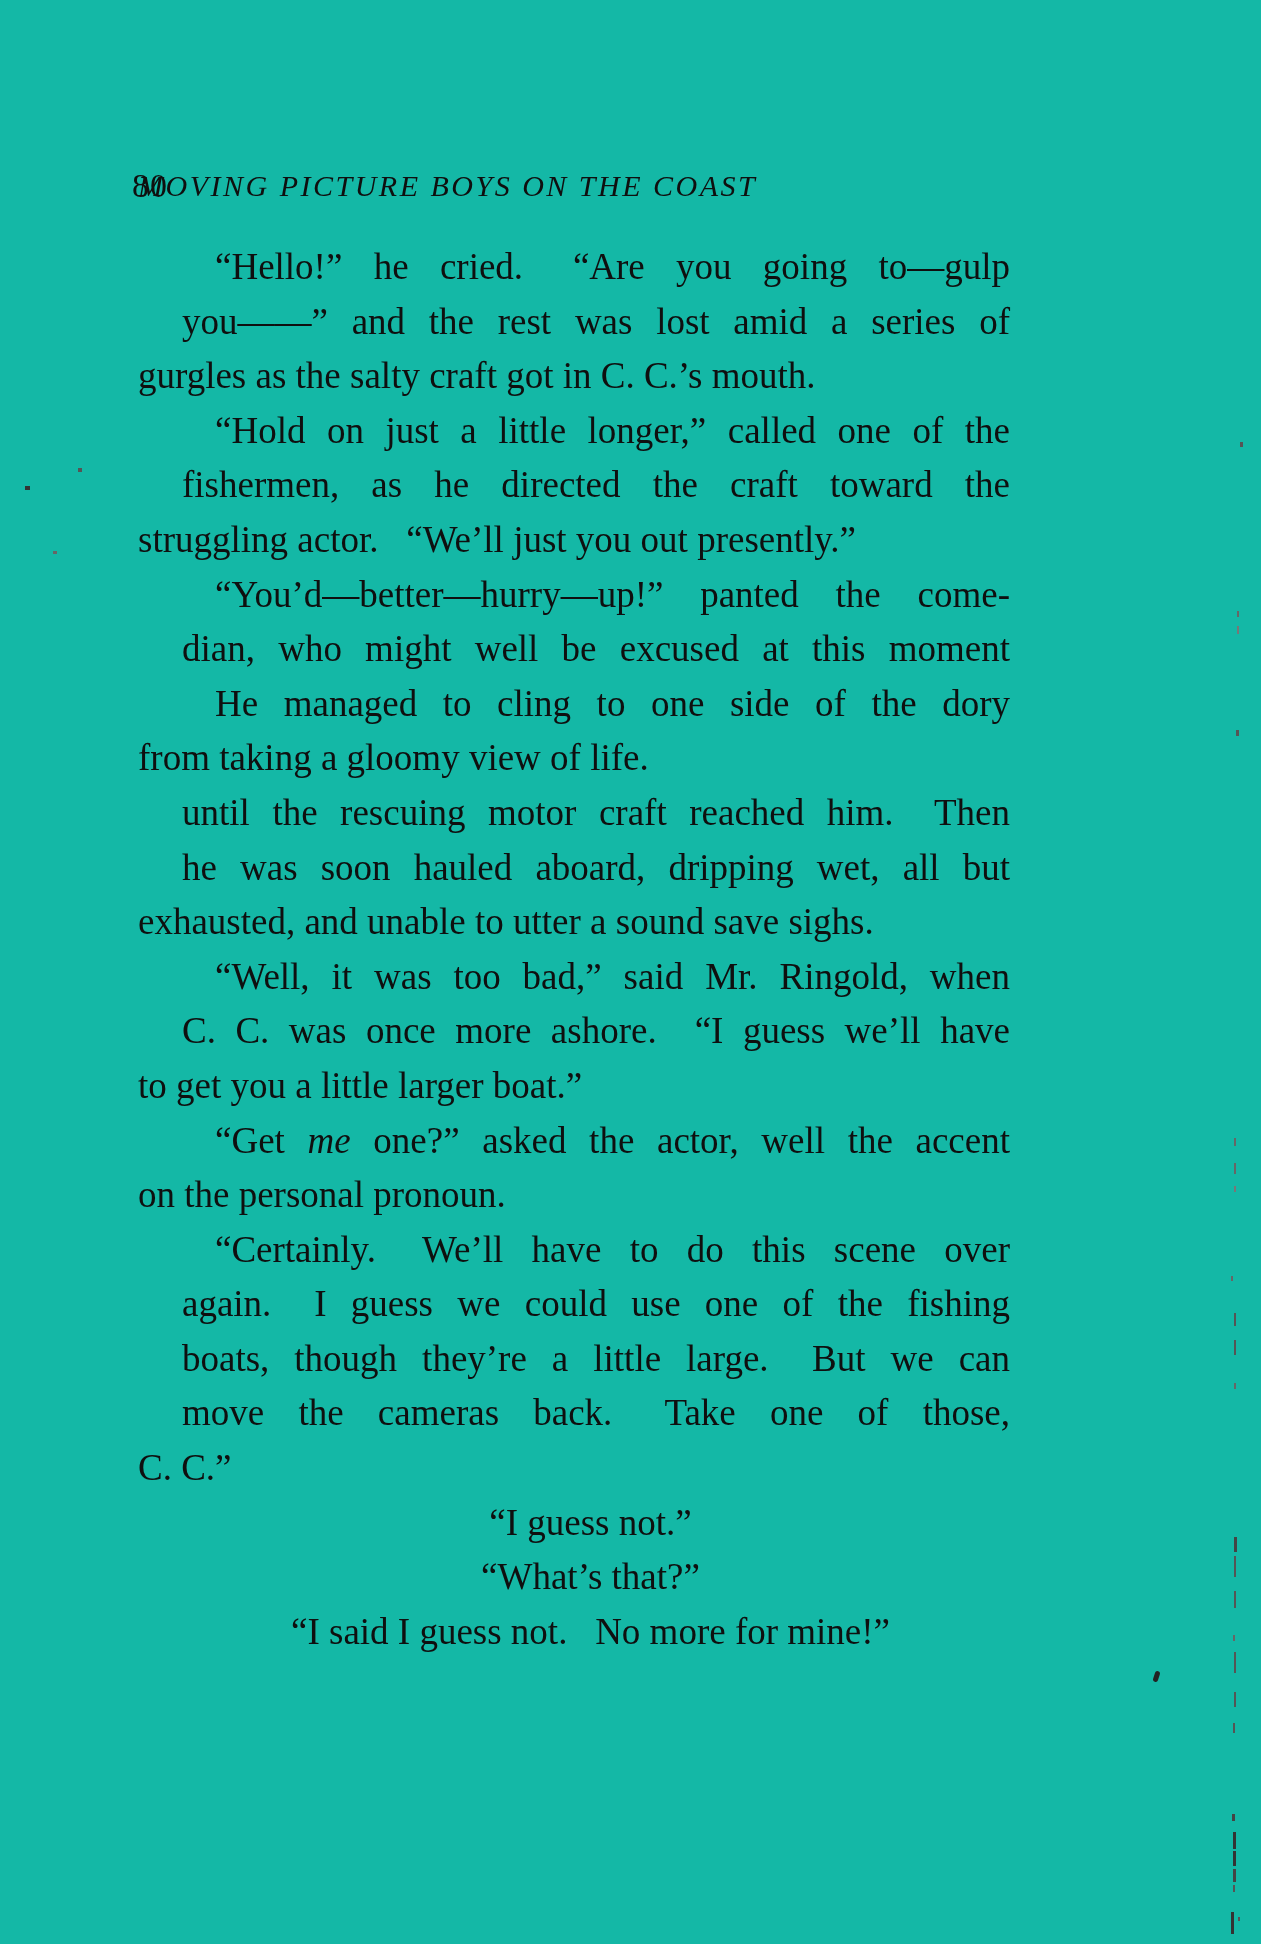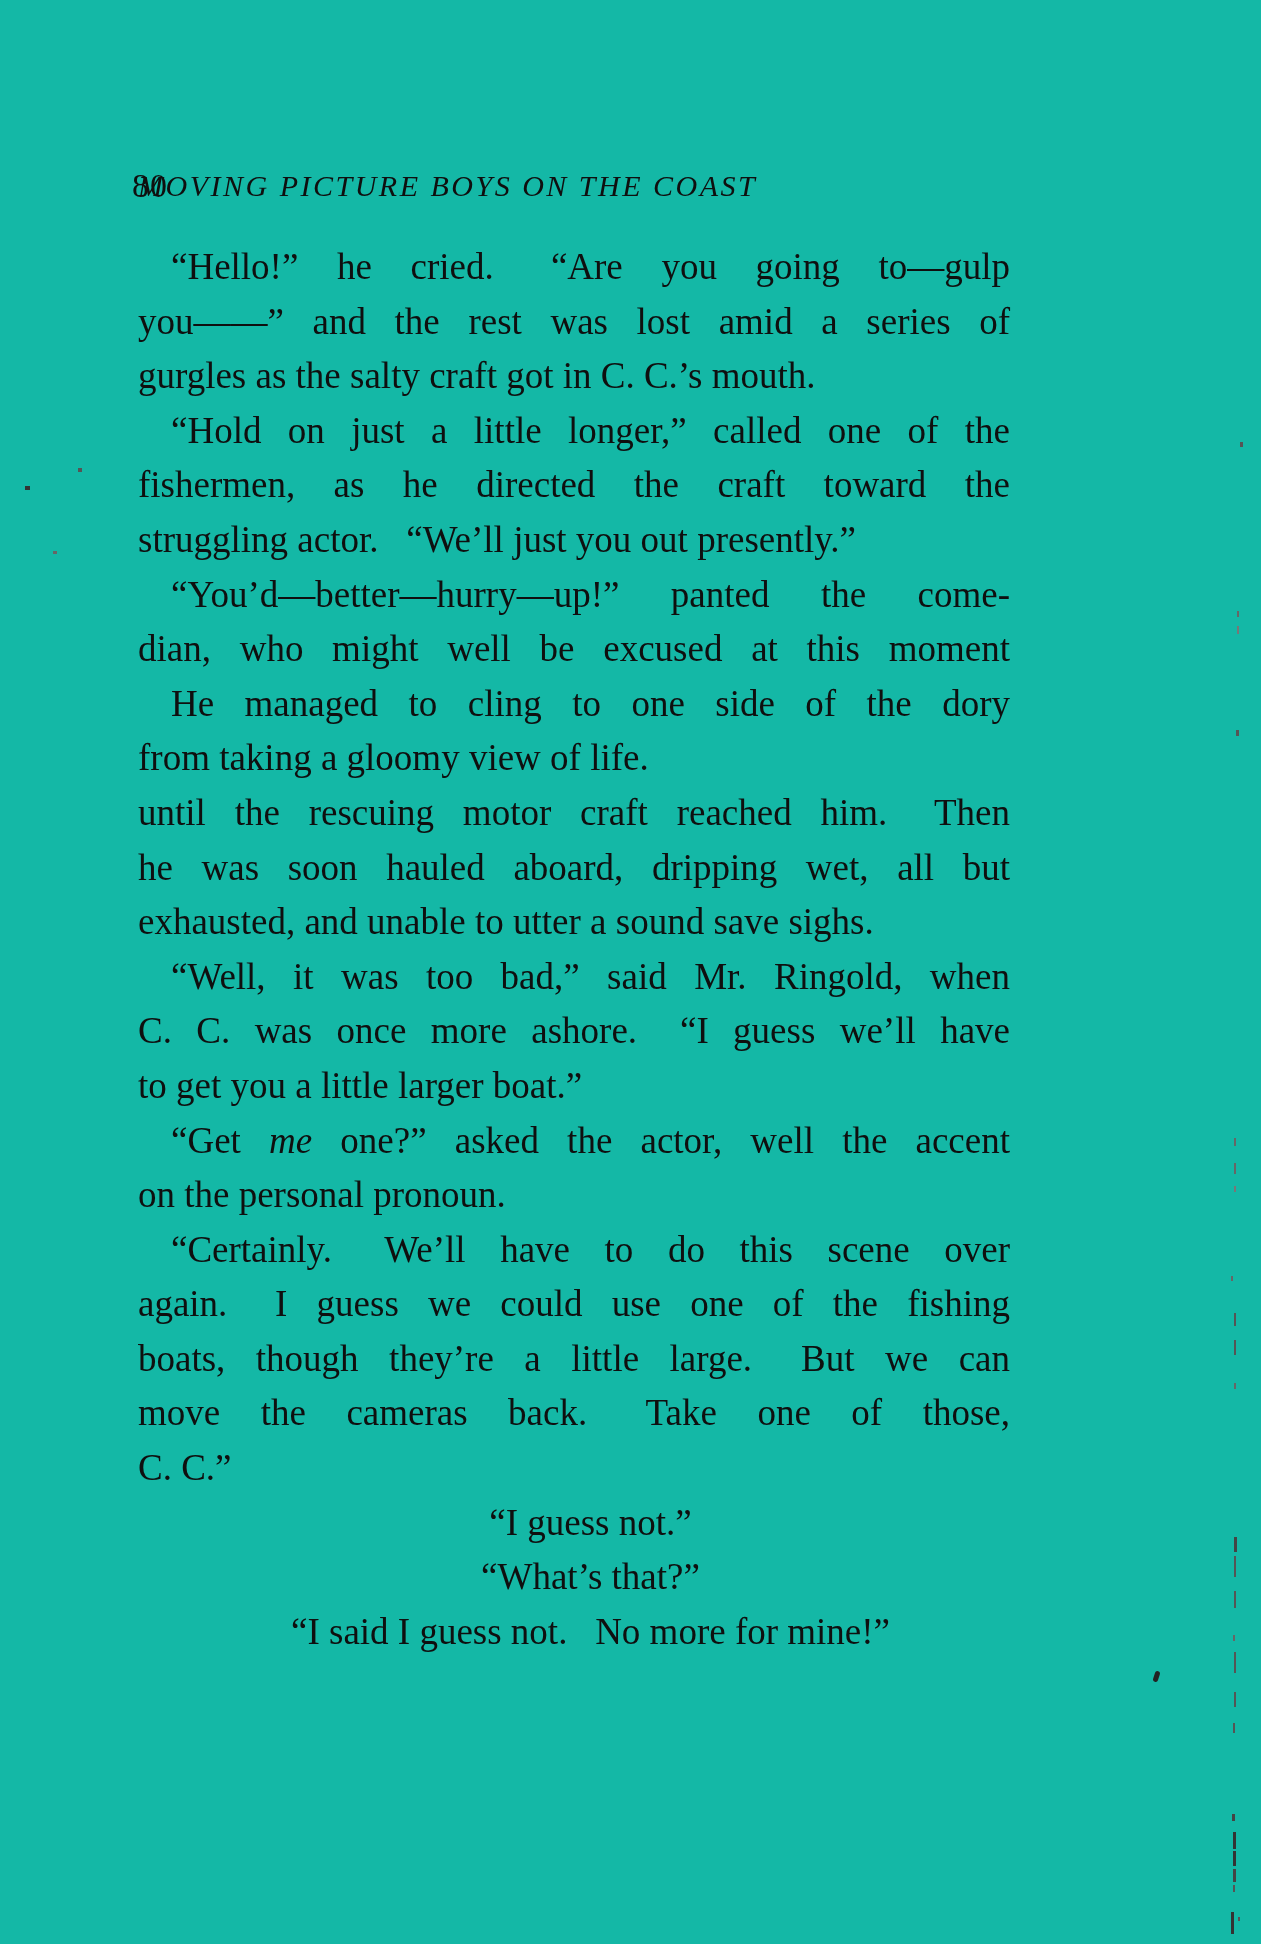--- a/index.html
+++ b/index.html
@@ -17,21 +17,21 @@
   .running-title {
     display:block; text-align:left;
     font-style:italic; font-size:30px; letter-spacing:2.5px;
     padding-top:5px; white-space:nowrap;
   }
   .body-text {
     position:absolute; top:240px; left:138px; width:872px;
     font-size:37px; line-height:54.6px;
   }
   .line { text-align:left; }
-  .line.justify { text-align:justify; text-align-last:justify; }
+  .line.justify { text-align:justify; text-align-last:justify;margin-left:44px; }
   .line.indent { padding-left:33px;text-align:center; }
   .it { font-style:italic; }
   .artifact { position:absolute; }
 </style>
 </head>
 <body>
 
 <div class="page">
 
   <header class="running-head">

